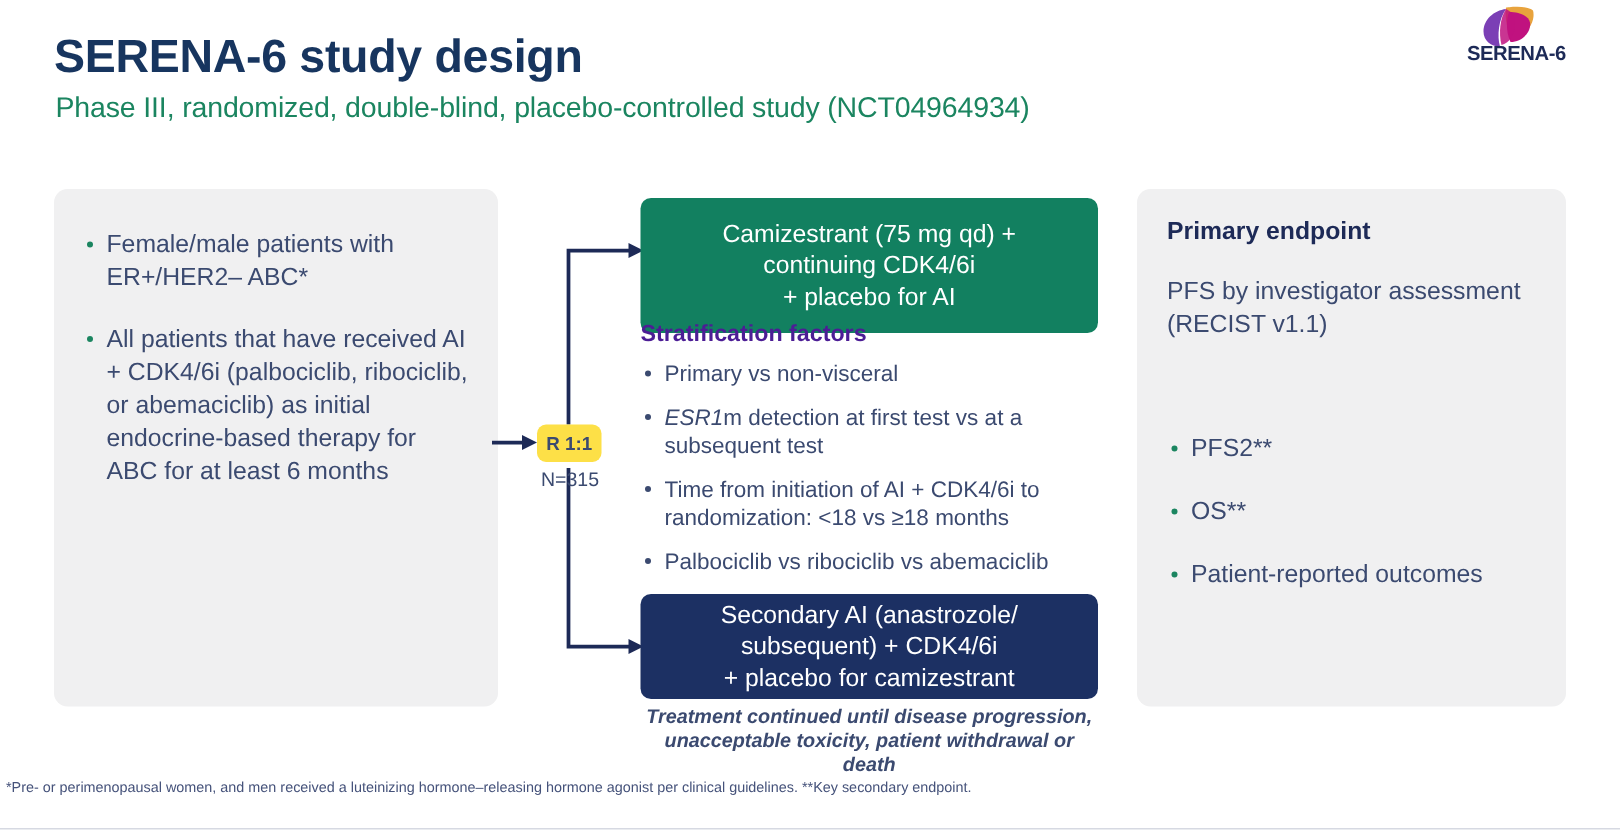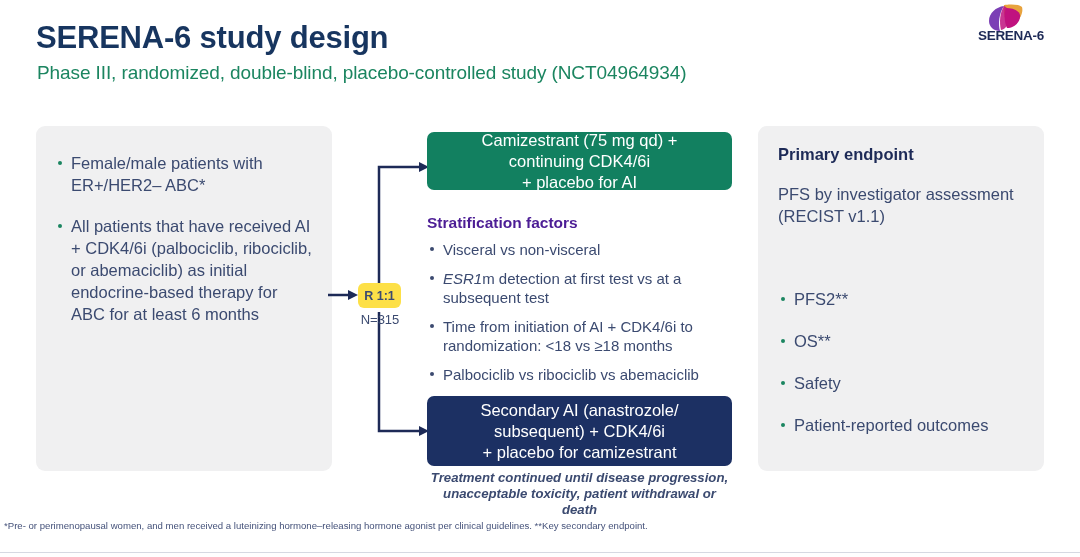--- a/index.html
+++ b/index.html
@@ -156,21 +156,21 @@
     display: flex;
     align-items: center;
     justify-content: center;
     box-sizing: border-box;
     padding: 4px 10px;
   }
   #arm-a {
     left: 427px;
     top: 132px;
     width: 305px;
-    height: 58px;
+    height: 90px;
     background: #128060;
   }
   #arm-b {
     left: 427px;
     top: 396px;
     width: 305px;
     height: 70px;
     background: #1c3063;
   }
   #arm-note {
@@ -307,21 +307,21 @@
     <div>
       <span>Camizestrant (75 mg qd) +</span><br>
       <span>continuing CDK4/6i</span><br>
       <span>+ placebo for AI</span>
     </div>
   </div>
 
   <div id="strat-head">Stratification factors</div>
   <ul class="blist" id="strat-list">
     <li>
-      <span>Visceral vs non-visceral</span>
+      <span>Primary vs non-visceral</span>
     </li>
     <li>
       <span class="ital">ESR1</span><span>m detection at first test vs at a subsequent test</span>
     </li>
     <li>
       <span>Time from initiation of AI + CDK4/6i to randomization: &lt;18 vs ≥18 months</span>
     </li>
     <li>
       <span>Palbociclib vs ribociclib vs abemaciclib</span>
     </li>
@@ -343,23 +343,20 @@
   <div class="panel-head" id="primary-head">Primary endpoint</div>
   <div id="primary-text">PFS by investigator assessment (RECIST v1.1)</div>
   <ul class="blist" id="secondary-list">
     <li>
       <span>PFS2**</span>
     </li>
     <li>
       <span>OS**</span>
     </li>
     <li>
-      <span>Safety</span>
-    </li>
-    <li>
       <span>Patient-reported outcomes</span>
     </li>
   </ul>
 
   <div id="footnotes">
     <div>*Pre- or perimenopausal women, and men received a luteinizing hormone–releasing hormone agonist per clinical guidelines. **Key secondary endpoint.</div>
   </div>
   <div id="footrule"></div>
 
 </div>

